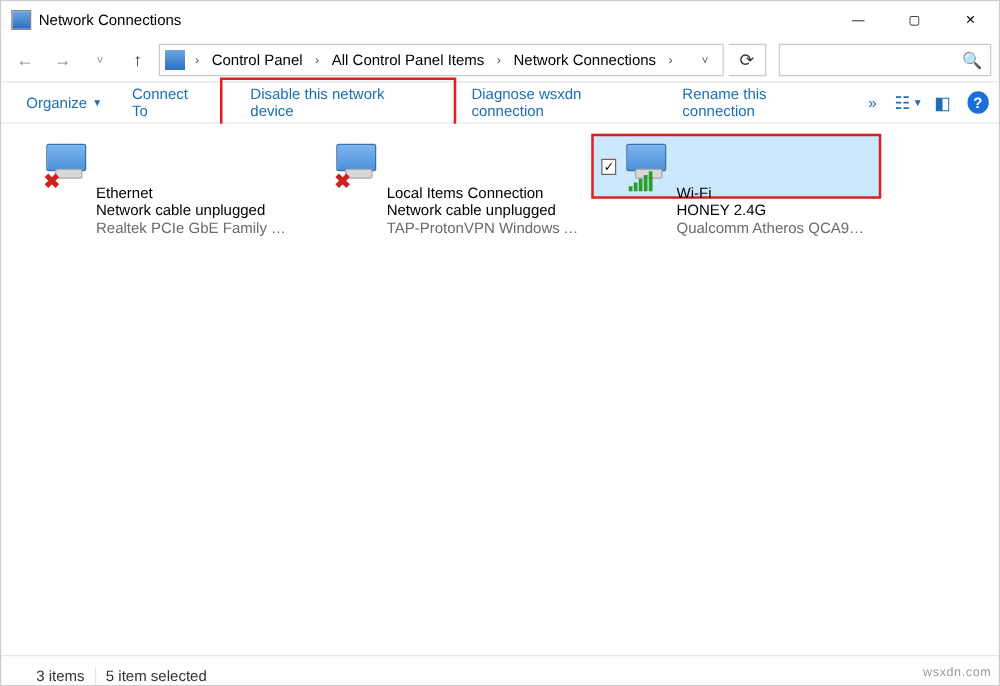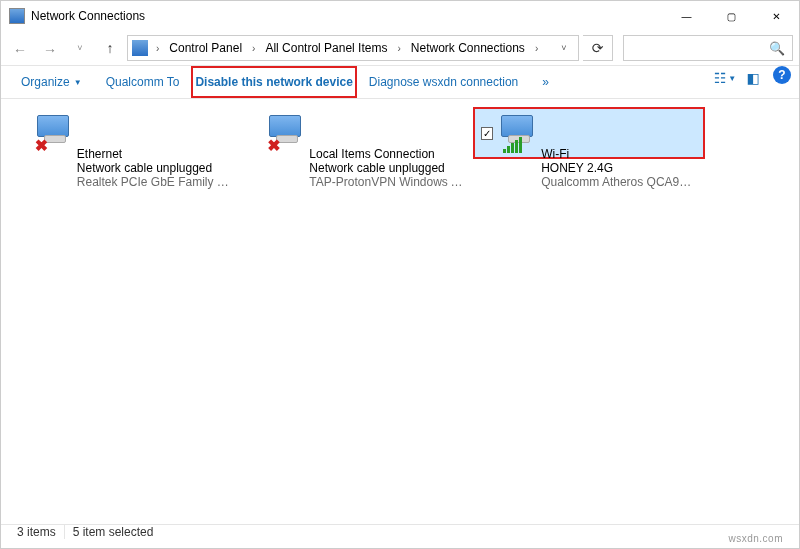--- a/index.html
+++ b/index.html
@@ -92,35 +92,35 @@
     padding: 0 6px;
     color:#888;
   }
 
   
   .cmdbar {
     height: 34px;
     border-top: 1px solid #e5e5e5;
     border-bottom: 1px solid #e5e5e5;
     display: flex;
+    align-items: center;
     padding: 0 8px;
     gap: 0;
     background: #fff;
   }
   .cmd {
     color: #1a6fb5;
     padding: 6px 12px;
     font-size: 12px;
     display:flex; align-items:center; gap:4px;
   }
   .cmd .caret { font-size: 8px; color:#1a6fb5; }
   .cmd.highlighted {
     border: 2px solid #e02020;
-    padding: 4px 2px;
-    font-weight: bold;
+    padding: 4px 22px;
   }
   .cmdbar .spacer { flex:1; }
   .tool-icon {
     width: 28px; height: 24px;
     display:flex; align-items:center; justify-content:center;
     color:#1a6fb5;
     font-size: 14px;
     gap:2px;
   }
   .tool-icon .caret { font-size:8px; }
@@ -203,31 +203,31 @@
   .conn .text { line-height: 14px; overflow:hidden; }
   .conn .name { color:#000; white-space:nowrap; overflow:hidden; text-overflow:ellipsis;margin-top:34px; }
   .conn .status { color:#000000; white-space:nowrap; overflow:hidden; text-overflow:ellipsis; }
   .conn .device { color:#6a6a6a; white-space:nowrap; overflow:hidden; text-overflow:ellipsis; }
 
   
   .statusbar {
     height: 24px;
     border-top: 1px solid #e5e5e5;
     display: flex;
-    align-items: flex-start;
-    padding: 0 8px;
+    align-items: flex-end;
+    padding: 0 20px;
     gap: 0;
     color:#333;
     font-size: 12px;
   }
   .statusbar .cell { padding: 0 8px; }
   .statusbar .cell + .cell { border-left: 1px solid #e5e5e5; }
   .watermark {
     position: absolute;
-    right: 16px; bottom: 4px;
+    right: 6px; bottom: 4px;
     color:#999; font-size:10px;
     letter-spacing: 0.5px;
   }
   .root-rel { position: relative; flex:1; display:flex; flex-direction:column; }
 </style>
 </head>
 <body>
 
 <div class="titlebar">
   <div class="app-icon"></div>
@@ -260,27 +260,30 @@
     <span style="font-size:13px;color:#555;">🔍</span>
   </div>
 </div>
 
 <div class="cmdbar">
   <div class="cmd">
     <span>Organize</span>
     <span class="caret">▼</span>
   </div>
   <div class="cmd">
-    <span>Qualcomm To</span>
+    <span>Connect To</span>
   </div>
   <div class="cmd highlighted">
     <span>Disable this network device</span>
   </div>
   <div class="cmd">
     <span>Diagnose wsxdn connection</span>
+  </div>
+  <div class="cmd">
+    <span>Rename this connection</span>
   </div>
   <div class="cmd">
     <span>»</span>
   </div>
   <div class="spacer"></div>
   <div class="tool-icon">
     <span>☷</span>
     <span class="caret">▼</span>
   </div>
   <div class="tool-icon">

